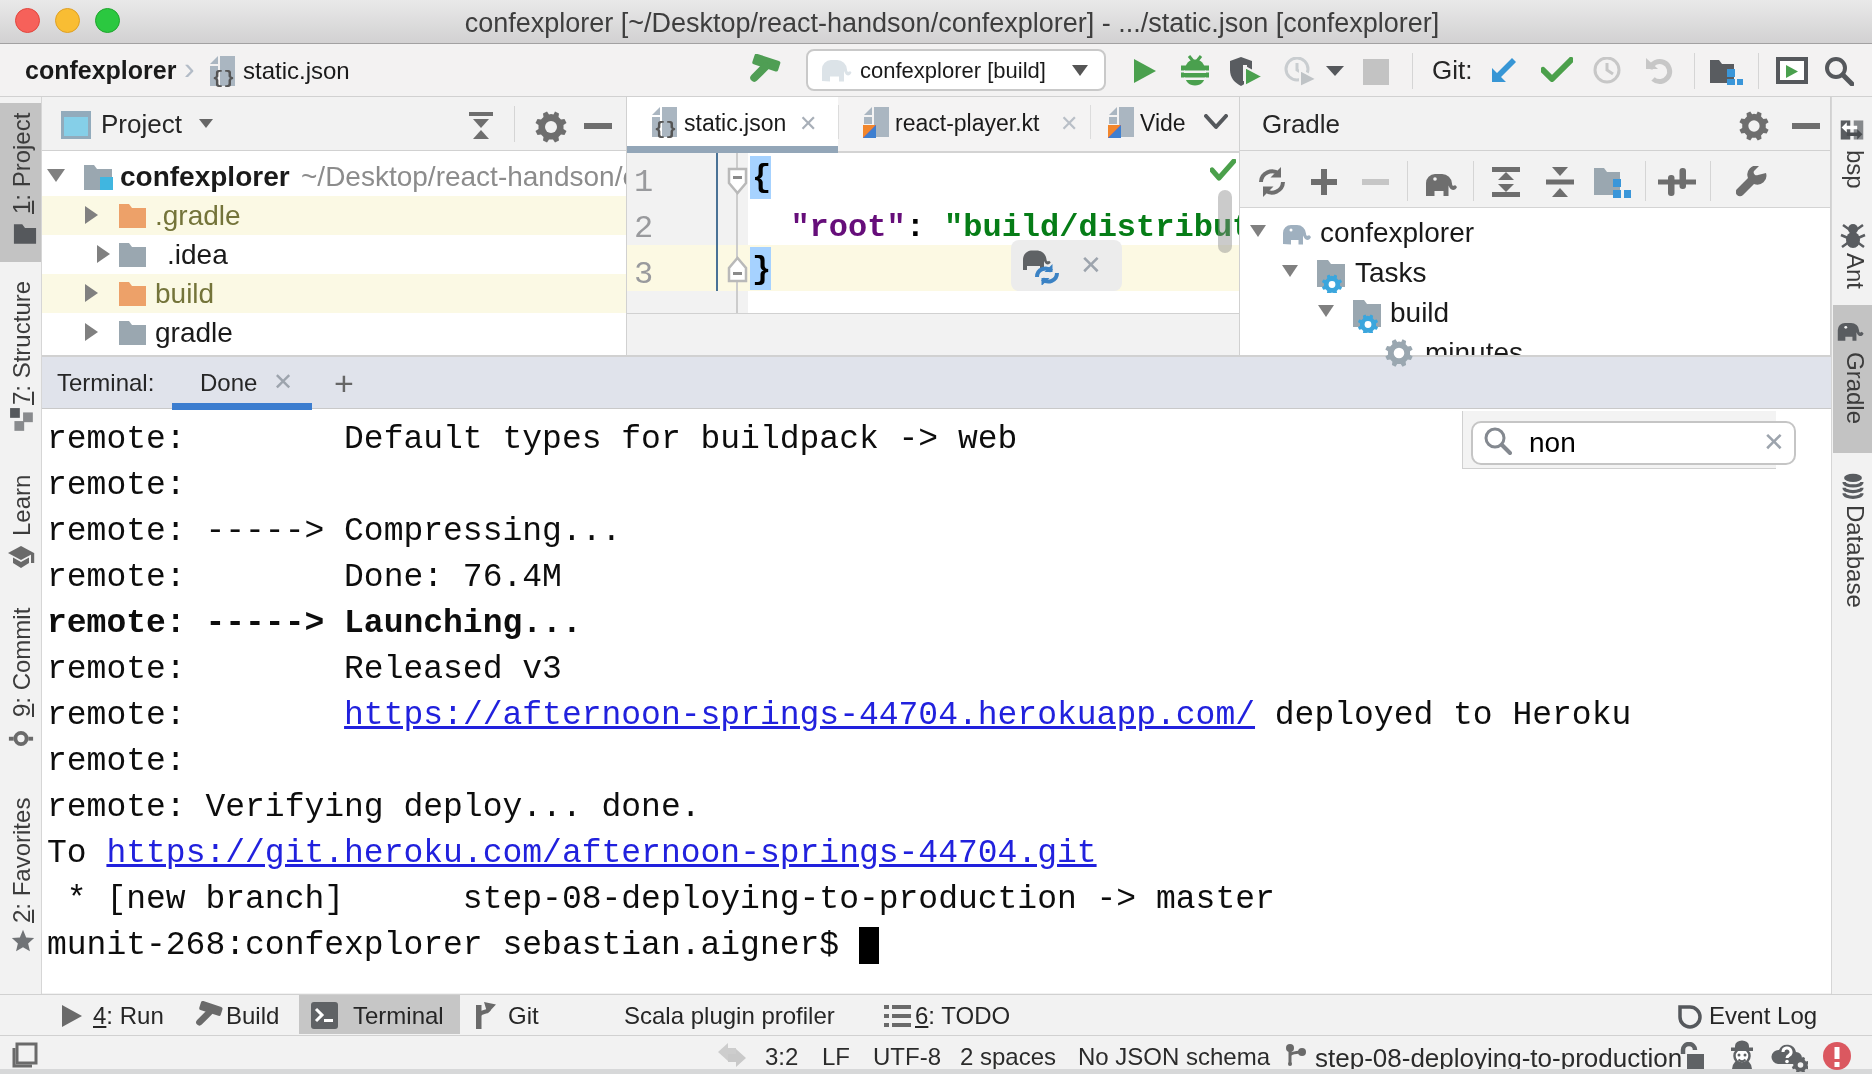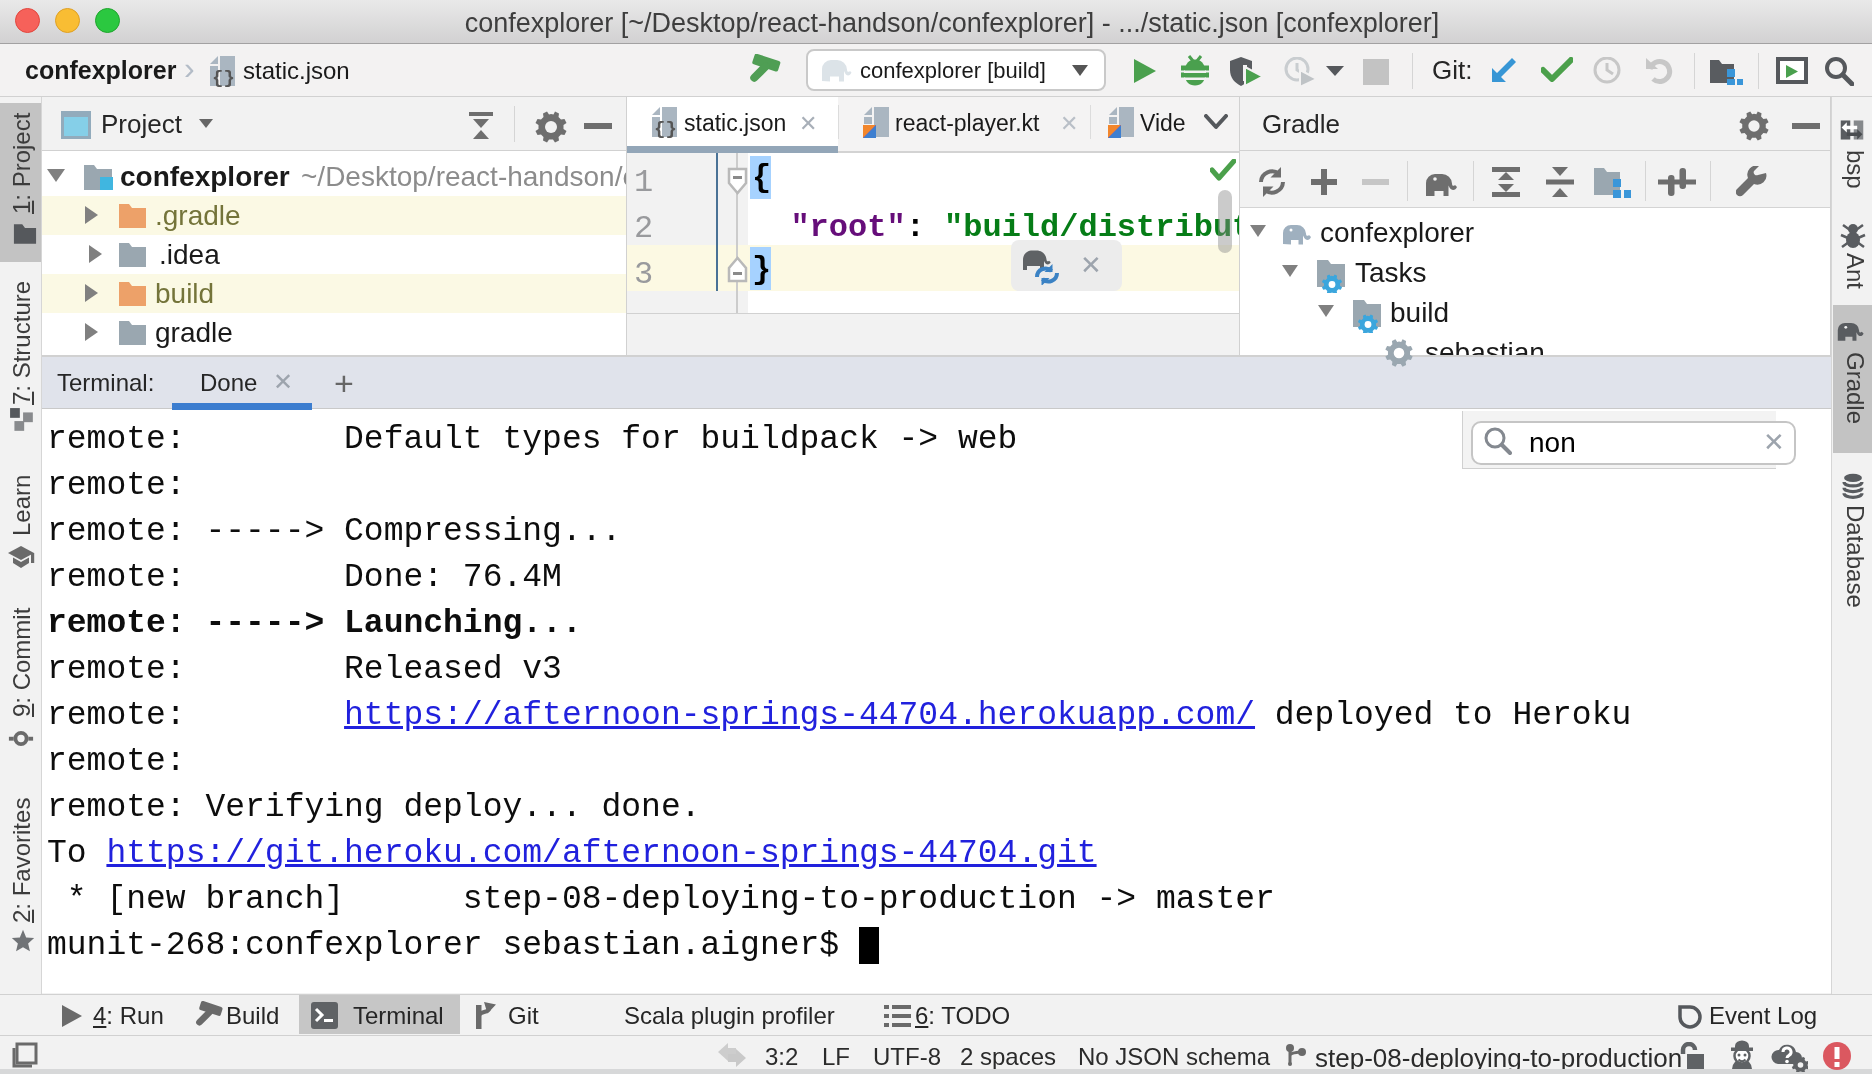--- a/index.html
+++ b/index.html
@@ -61,21 +61,21 @@
 <div class="abs" style="left:42px; top:151px; width:585px; height:206px; background:#fff; overflow:hidden;">
   <div class="abs" style="left:0; top:6px; width:100%; height:39px;">
     <div class="abs tri-d" style="left:5px; top:12px;"></div>
     <span class="tlabel" style="left:78px; font-weight:bold;">confexplorer</span>
     <span class="tlabel" style="left:259px; color:#8c8c8c;">~/Desktop/react-handson/confexplorer</span>
   </div>
   <div class="abs yellow" style="left:0; top:45px; width:100%; height:39px;">
     <div class="abs tri-r" style="left:43px; top:10px;"></div>
     <span class="tlabel" style="left:113px; color:#74743a;">.gradle</span>
   </div>
-  <div class="abs" style="left:4px; top:84px; width:100%; height:39px;">
+  <div class="abs" style="left:12px; top:84px; width:100%; height:39px;">
     <div class="abs tri-r" style="left:43px; top:10px;"></div>
     <span class="tlabel" style="left:113px;">.idea</span>
   </div>
   <div class="abs yellow" style="left:0; top:123px; width:100%; height:39px;">
     <div class="abs tri-r" style="left:43px; top:10px;"></div>
     <span class="tlabel" style="left:113px; color:#74743a;">build</span>
   </div>
   <div class="abs" style="left:0; top:162px; width:100%; height:39px;">
     <div class="abs tri-r" style="left:43px; top:10px;"></div>
     <span class="tlabel" style="left:113px;">gradle</span>
@@ -122,21 +122,21 @@
   <div class="abs" style="left:22px; top:12px; font-size:26px; color:#262626;">Gradle</div>
 </div>
 <div class="abs" style="left:1240px; top:151px; width:590px; height:57px; background:#f2f2f2; border-bottom:1px solid #d4d4d4;"></div>
 <div class="abs" style="left:1240px; top:208px; width:590px; height:149px; background:#fff; overflow:hidden;">
   <div class="abs tri-d" style="left:10px; top:17px; border-left-width:8px; border-right-width:8px; border-top-width:12px;"></div>
   <span class="tlabel" style="left:80px; top:9px;">confexplorer</span>
   <div class="abs tri-d" style="left:42px; top:57px; border-left-width:8px; border-right-width:8px; border-top-width:12px;"></div>
   <span class="tlabel" style="left:115px; top:49px;">Tasks</span>
   <div class="abs tri-d" style="left:78px; top:97px; border-left-width:8px; border-right-width:8px; border-top-width:12px;"></div>
   <span class="tlabel" style="left:150px; top:89px;">build</span>
-  <span class="tlabel" style="left:185px; top:129px;">sebastian</span>
+  <span class="tlabel" style="left:185px; top:129px;">minutes</span>
 </div>
 <div class="abs" style="left:1830px; top:97px; width:1px; height:260px; background:#d1d1d1;"></div>
 
 
 <div class="abs" style="left:1831px; top:97px; width:41px; height:897px; background:#f2f2f2; border-left:1px solid #d6d6d6;">
   <div class="abs" style="left:1px; top:208px; width:40px; height:148px; background:#c3c3c3;"></div>
   <div class="abs vstack" style="left:9px; top:53px;">bsp</div>
   <div class="abs vstack" style="left:9px; top:156px;">Ant</div>
   <div class="abs vstack" style="left:9px; top:255px;">Gradle</div>
   <div class="abs vstack" style="left:9px; top:408px;">Database</div>

